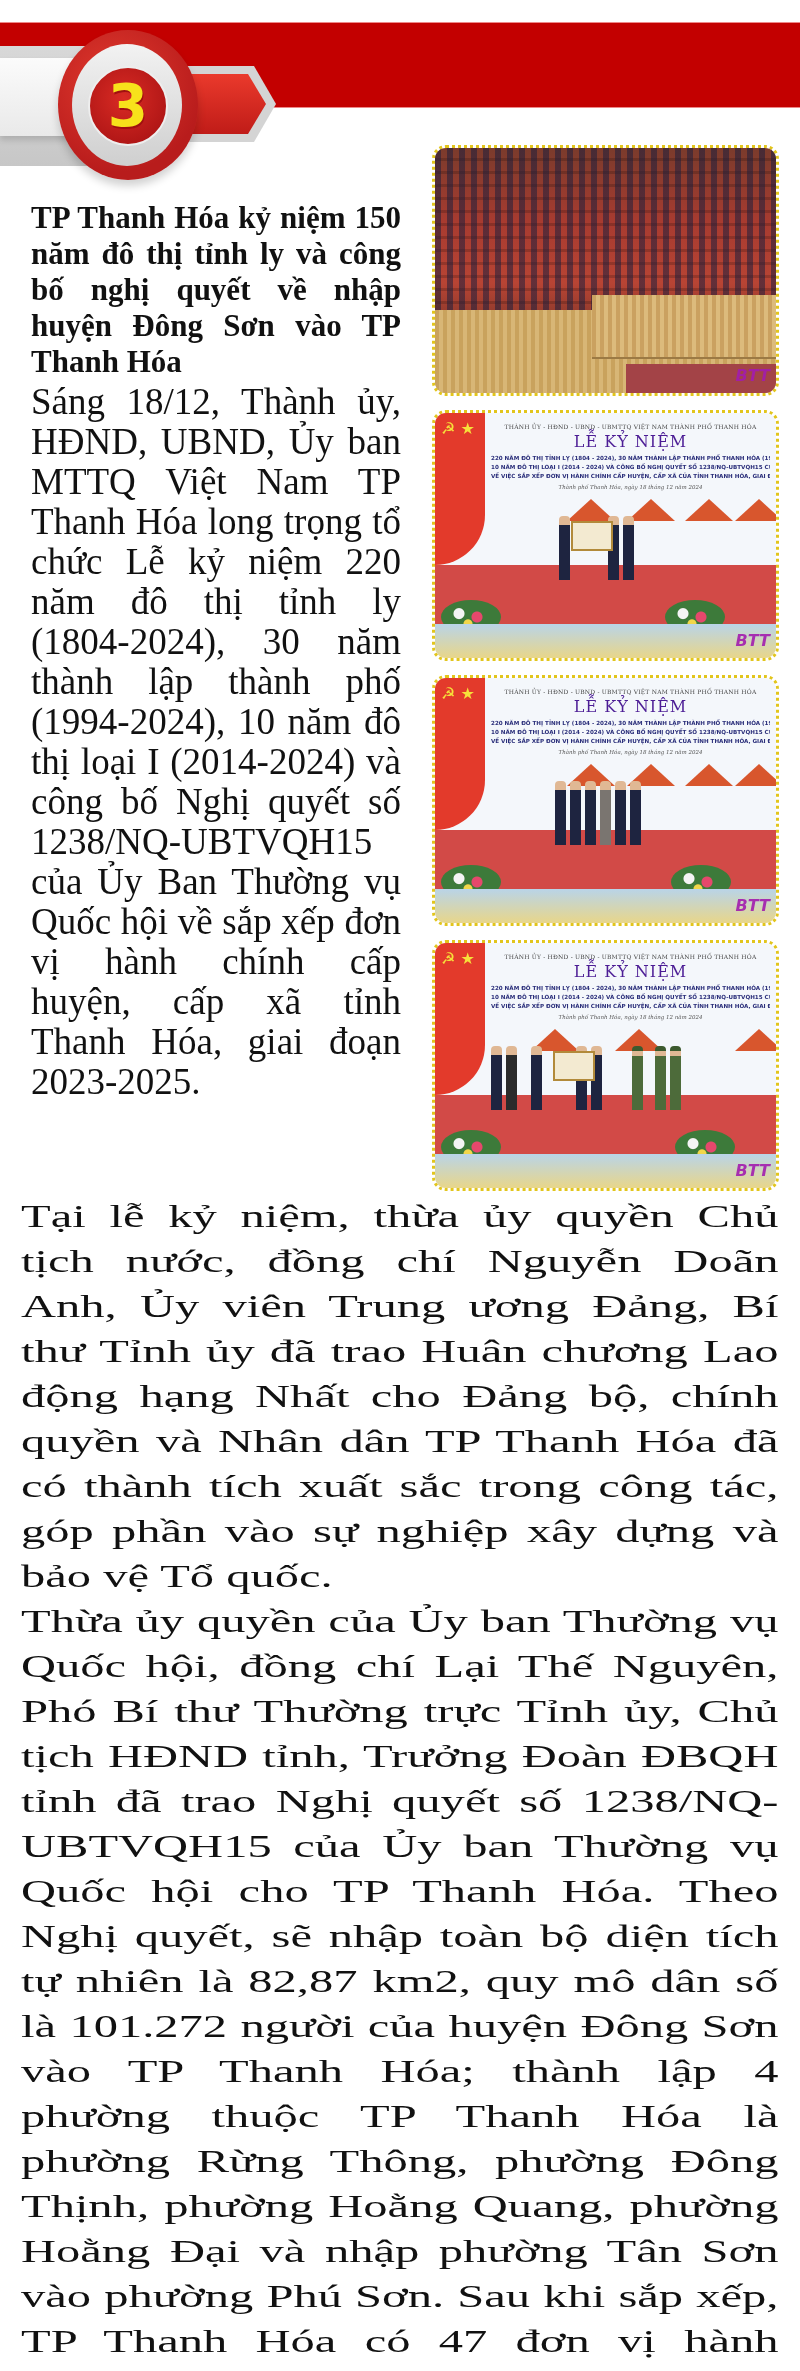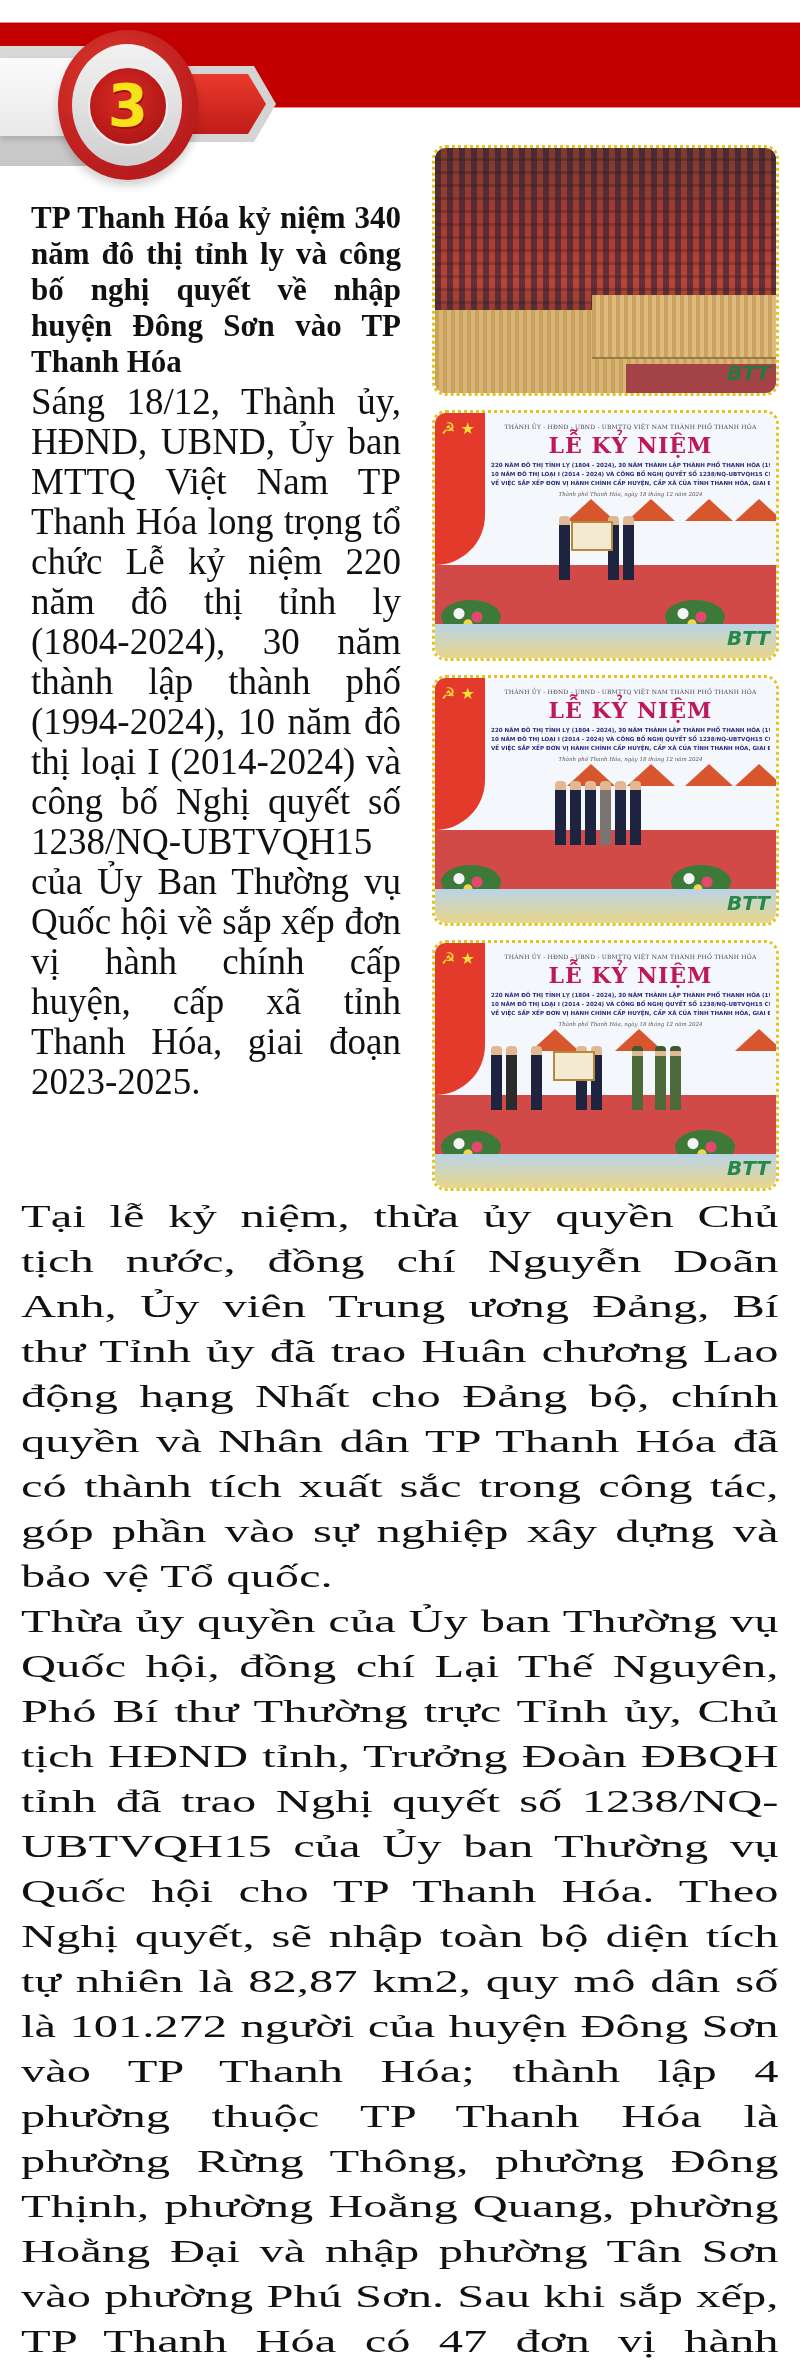--- a/index.html
+++ b/index.html
@@ -35,32 +35,32 @@
   .aud-desk { position: absolute; left: 0; right: 0; bottom: 0; height: 34%; background: repeating-linear-gradient(90deg, #c9a25d 0 4px, #d8b676 4px 8px); }
   .aud-desk2 { position: absolute; left: 46%; right: 0; bottom: 14%; height: 26%; background: repeating-linear-gradient(90deg, #caa160 0 4px, #dcbb7c 4px 8px); box-shadow: 0 -2px 0 #9c7a44 inset; }
   .aud-floor { position: absolute; right: 0; bottom: 0; width: 44%; height: 12%; background: #a34347; }
 
   
   .stage { position: absolute; inset: 0; background: #f4f7fb; }
   .stage-left { position: absolute; left: 0; top: 0; width: 50px; height: 62%; background: #e33a2b; border-radius: 0 0 60px 0; }
   .stage-sym { position: absolute; left: 6px; top: 6px; color: #f6e13a; font-family: "DejaVu Sans", sans-serif; font-size: 16px; }
   .stage-head { position: absolute; left: 56px; right: 6px; top: 10px; text-align: center; font-family: "DejaVu Serif", serif; }
   .sh1 { font-size: 6px; color: #444; letter-spacing: 0.2px; }
-  .sh2 { font-size: 22px; color: #be185d; font-weight: bold; margin: 2px 0 3px; letter-spacing: 1px; }
+  .sh2 { font-size: 16px; color: #4c1d95; font-weight: normal; margin: 2px 0 3px; letter-spacing: 1px; }
   .sh3 { font-family: "DejaVu Sans", sans-serif; font-size: 5.6px; color: #2a2e7a; font-weight: bold; line-height: 9px; white-space: nowrap; overflow: hidden; }
   .sh4 { font-size: 5.5px; color: #555; font-style: italic; margin-top: 3px; }
   .stage-floor { position: absolute; left: 0; right: 0; top: 62%; height: 24%; background: #d24a47; }
   .stage-bottom { position: absolute; left: 0; right: 0; bottom: 0; height: 14%; background: linear-gradient(180deg, #b9d4e8, #e8d68a); }
   .people { position: absolute; top: 42%; height: 26%; display: flex; gap: 4px; }
   .person { width: 11px; height: 100%; background: linear-gradient(180deg, #e0b894 0 14%, #1e2440 14% 100%); border-radius: 4px 4px 0 0; }
   .person.army { background: linear-gradient(180deg, #3c5a2e 0 8%, #e0b894 8% 16%, #4d6b3a 16% 100%); }
   .certificate { position: absolute; width: 42px; height: 30px; top: 44%; background: #f3ead1; border: 2px solid #b28a3a; }
   .flowers { position: absolute; bottom: 10%; width: 60px; height: 34px; border-radius: 50%; background: radial-gradient(circle at 30% 40%, #f4f4f4 0 5px, transparent 6px), radial-gradient(circle at 60% 50%, #e5486c 0 5px, transparent 6px), radial-gradient(circle at 45% 70%, #f2d64a 0 4px, transparent 5px), #3d7a3a; }
   .arch { position: absolute; top: 35%; width: 0; height: 0; border-left: 24px solid transparent; border-right: 24px solid transparent; border-bottom: 22px solid #d8562d; }
-  .watermark { position: absolute; right: 6px; bottom: 8px; font-family: "DejaVu Sans", sans-serif; font-weight: bold; font-style: italic; font-size: 20px; color: #15803d; opacity: 0.9; margin-top: 28px; }
+  .watermark { position: absolute; right: 6px; bottom: 8px; font-family: "DejaVu Sans", sans-serif; font-weight: bold; font-style: italic; font-size: 16px; color: #a21caf; opacity: 0.9; margin-top: 28px; }
 </style>
 </head>
 <body>
 
 <div class="banner"></div>
 <div class="tab-gray"></div>
 <svg class="arrow" viewBox="0 0 128 84">
   <defs>
     <linearGradient id="ag" x1="0" y1="0" x2="0" y2="1">
       <stop offset="0" stop-color="#ea3a2c"></stop>
@@ -71,21 +71,21 @@
   <path d="M0 12 L98 12 L116 42 L98 72 L0 72 Z" fill="url(#ag)"></path>
 </svg>
 <div class="tab-white"></div>
 <div class="ring-outer"></div>
 <div class="ring-gray"></div>
 <div class="ring-inner">
   <span class="badge-num">3</span>
 </div>
 
 <div class="title-block">
-  <h1 class="title">TP Thanh Hóa kỷ niệm 340 năm đô thị tỉnh ly và công bố nghị quyết về nhập huyện Đông Sơn vào TP Thanh Hóa</h1>
+  <h1 class="title">TP Thanh Hóa kỷ niệm 150 năm đô thị tỉnh ly và công bố nghị quyết về nhập huyện Đông Sơn vào TP Thanh Hóa</h1>
   <p class="lead">Sáng 18/12, Thành ủy, HĐND, UBND, Ủy ban MTTQ Việt Nam TP Thanh Hóa long trọng tổ chức Lễ kỷ niệm 220 năm đô thị tỉnh ly (1804-2024), 30 năm thành lập thành phố (1994-2024), 10 năm đô thị loại I (2014-2024) và công bố Nghị quyết số 1238/NQ-UBTVQH15 của Ủy Ban Thường vụ Quốc hội về sắp xếp đơn vị hành chính cấp huyện, cấp xã tỉnh Thanh Hóa, giai đoạn 2023-2025.</p>
 </div>
 
 <div class="photos">
 
   <div class="photo">
     <div class="aud"></div>
     <div class="aud-rows"></div>
     <div class="aud-desk"></div>
     <div class="aud-desk2"></div>

